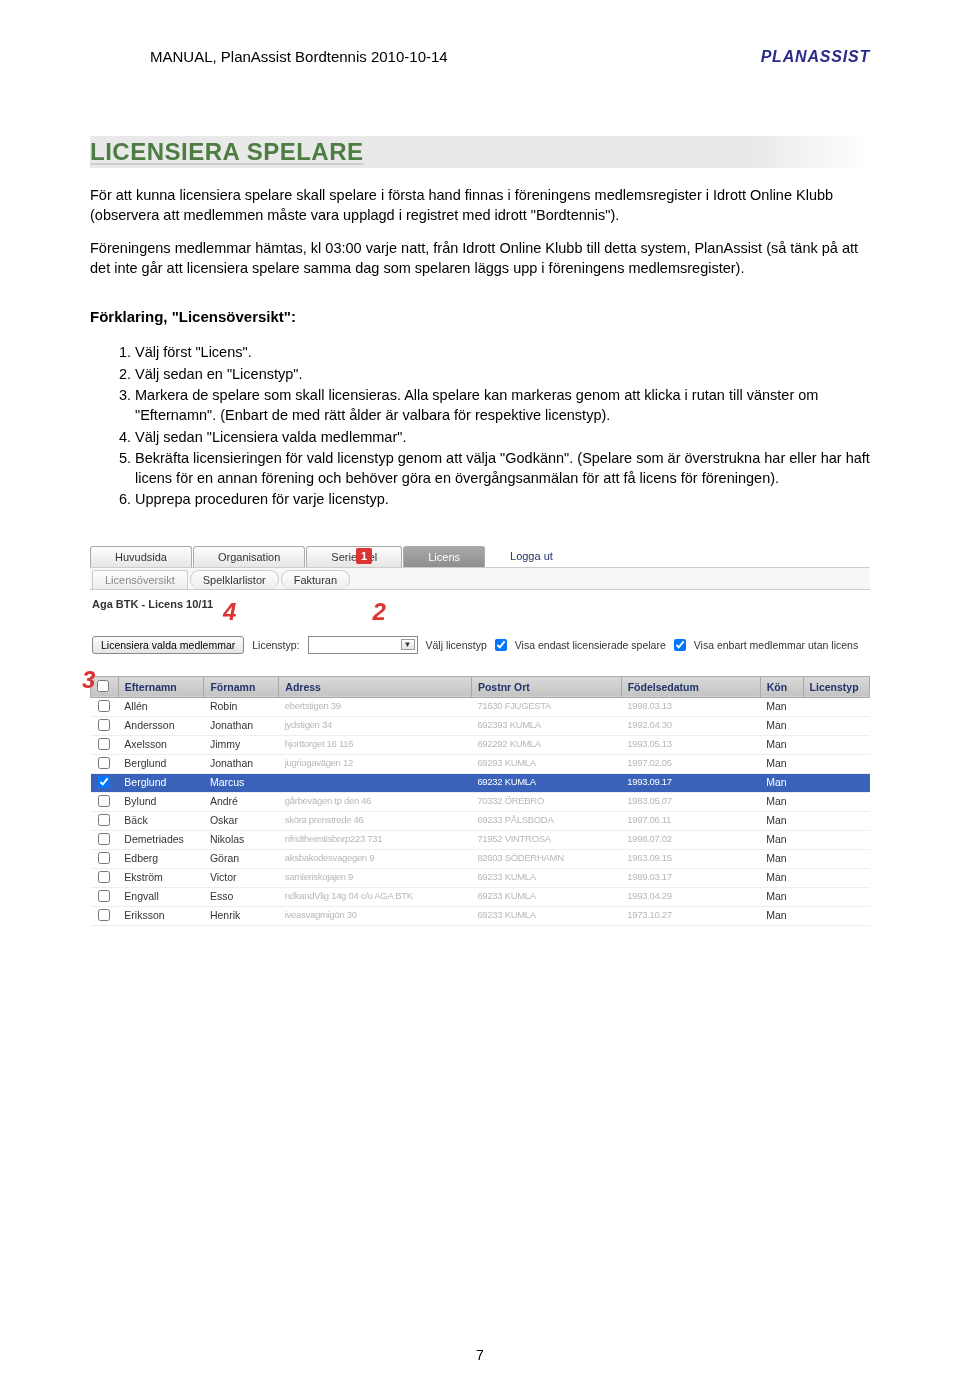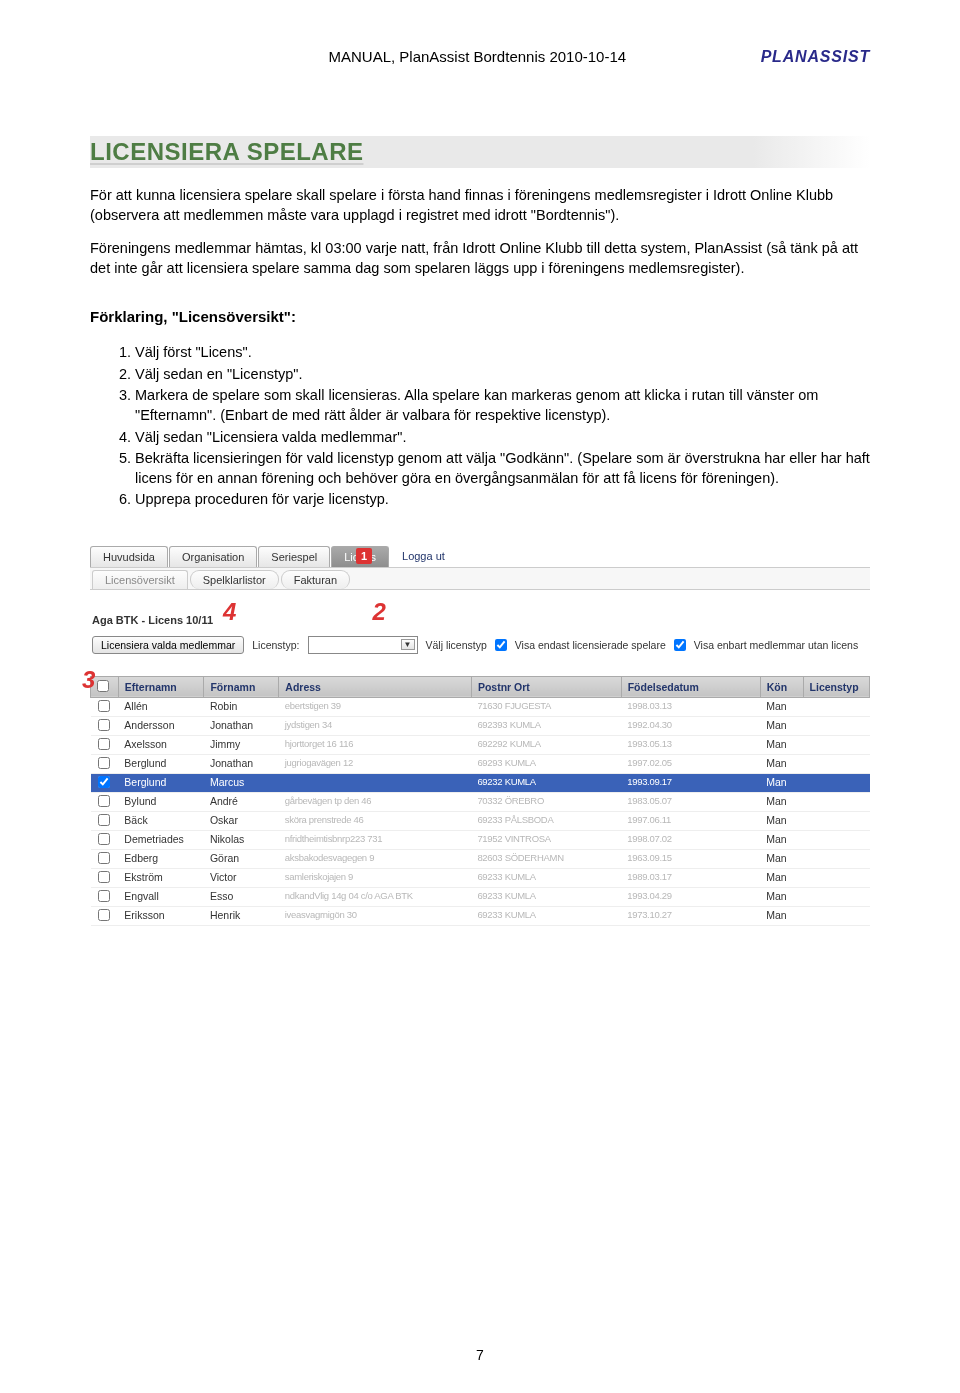--- a/index.html
+++ b/index.html
@@ -14,24 +14,24 @@
       padding: 48px 90px 40px 90px;
     }
     .header-row {
       display: flex;
       justify-content: space-between;
       align-items: baseline;
       margin-bottom: 70px;
     }
     .header-title {
       font-size: 15px;
-      text-align: center;
+      text-align: left;
       flex: 1;
       position: relative;
-      left: 52px;
+      left: 60px;
     }
     .logo {
       font-family: Arial, sans-serif;
       font-weight: bold;
       font-style: italic;
       font-size: 16px;
       letter-spacing: 0.8px;
       color: #2a2a8a;
     }
     .logo .a-sw { font-style: italic; }
@@ -74,21 +74,21 @@
       position: relative;
       width: 100%;
     }
     .tabs-main {
       display: flex;
       border-bottom: 1px solid #ccc;
     }
     .tab {
       border: 1px solid #aaa;
       border-bottom: none;
-      padding: 4px 12px;
+      padding: 4px 24px;
       background: linear-gradient(#fdfdfd, #e6e6e6);
       font-size: 11px;
       color: #333;
       border-radius: 3px 3px 0 0;
       margin-right: 1px;
       cursor: pointer;
       text-align: right;
     }
     .tab.active {
       background: linear-gradient(#a9a9a9, #8e8e8e);
@@ -124,21 +124,21 @@
       font-size: 11px;
       border-radius: 3px 3px 0 0;
       cursor: pointer;
     }
     .subtab.dark {
       color: #333;
       border-radius: 9px;
     }
     .page-header-strip {
       display: flex;
-      align-items: flex-end;
+      align-items: flex-start;
       font-size: 11px;
       font-weight: bold;
       padding: 8px 2px 6px 2px;
       gap: 6px;
     }
     .ann-red { color: #d33; font-size: 24px; font-weight: bold; font-style: italic; }
     .toolbar-strip {
       display: flex;
       align-items: center;
       gap: 8px;

